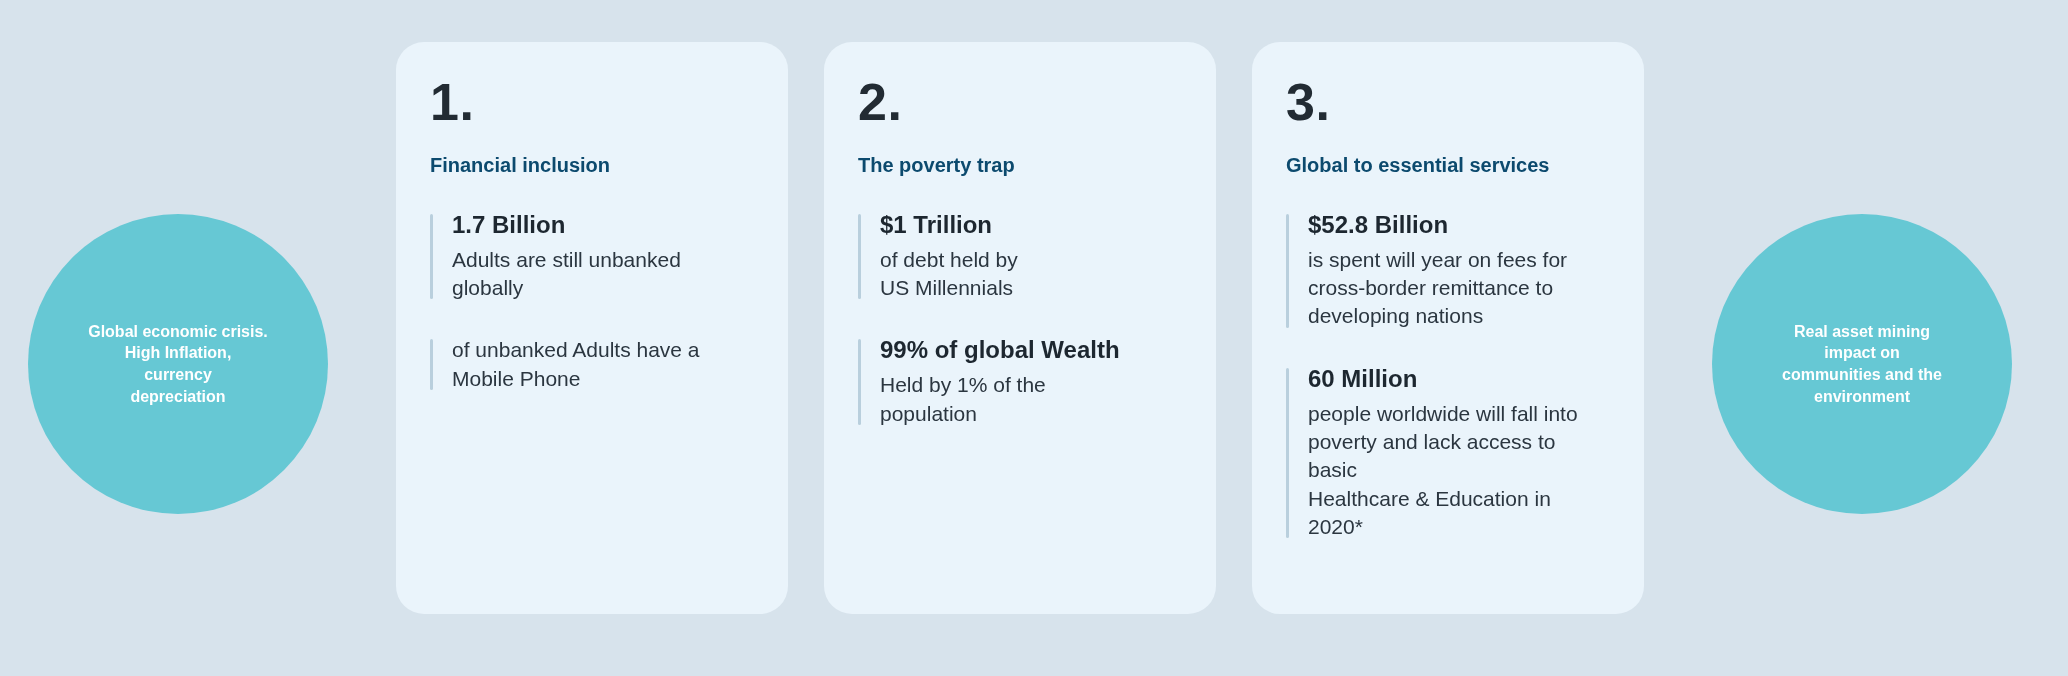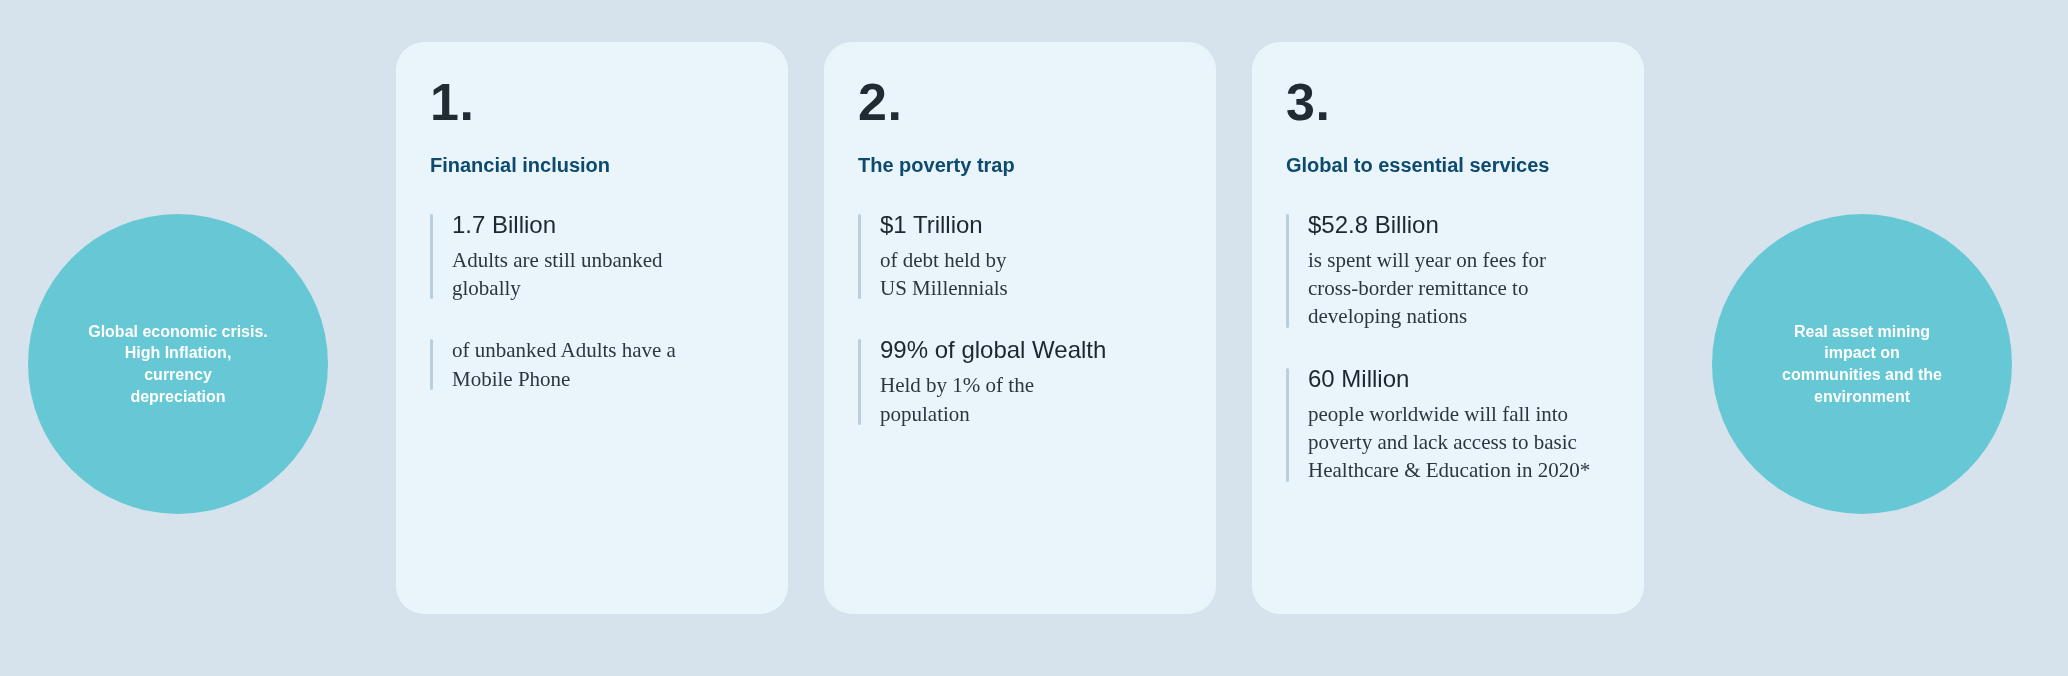--- a/index.html
+++ b/index.html
@@ -95,31 +95,30 @@
     position: absolute;
     left: 0;
     top: 3px;
     bottom: 3px;
     width: 3px;
     background: #b9cfdd;
     border-radius: 2px;
   }
   .stat-headline {
     font-size: 24px;
-    font-weight: normal;
+    font-weight: bold;
     color: #1d2730;
     margin-bottom: 6px;
     line-height: 1.2;
   }
   .stat-body {
     font-size: 21px;
     color: #2b3640;
     line-height: 1.35;
     white-space: pre-line;
-    font-family: Liberation Serif, serif;
   }
 </style>
 </head>
 <body>
 
 <div class="stage">
 
   <div class="circle circle-left">
     <div class="circle-text">Global economic crisis.
 High Inflation,

